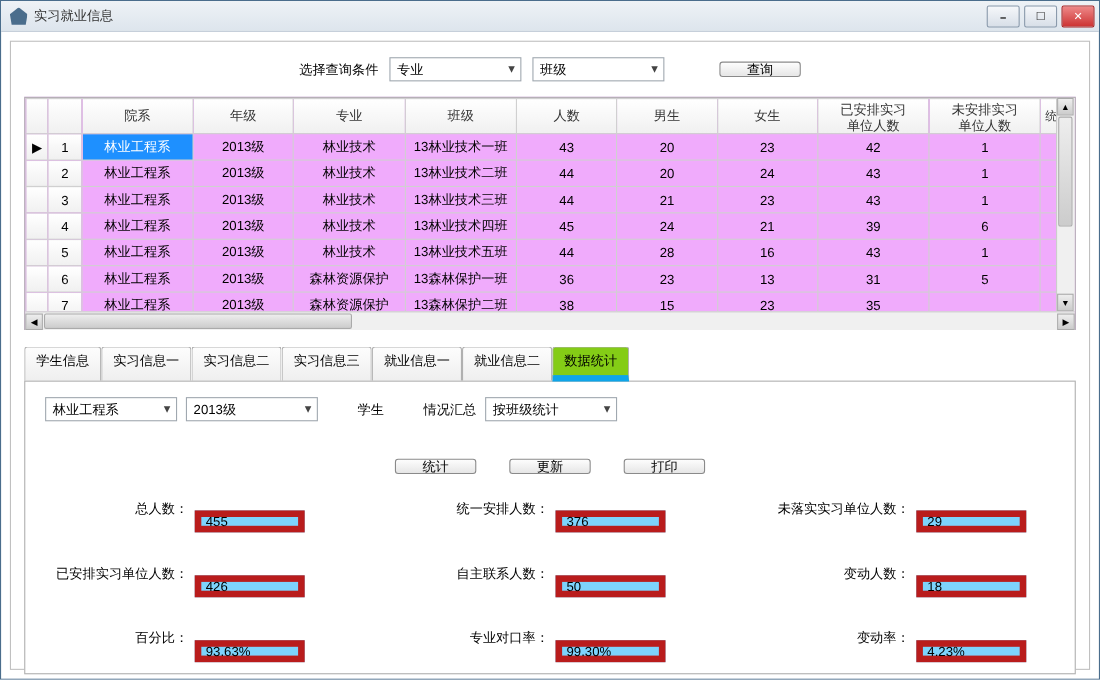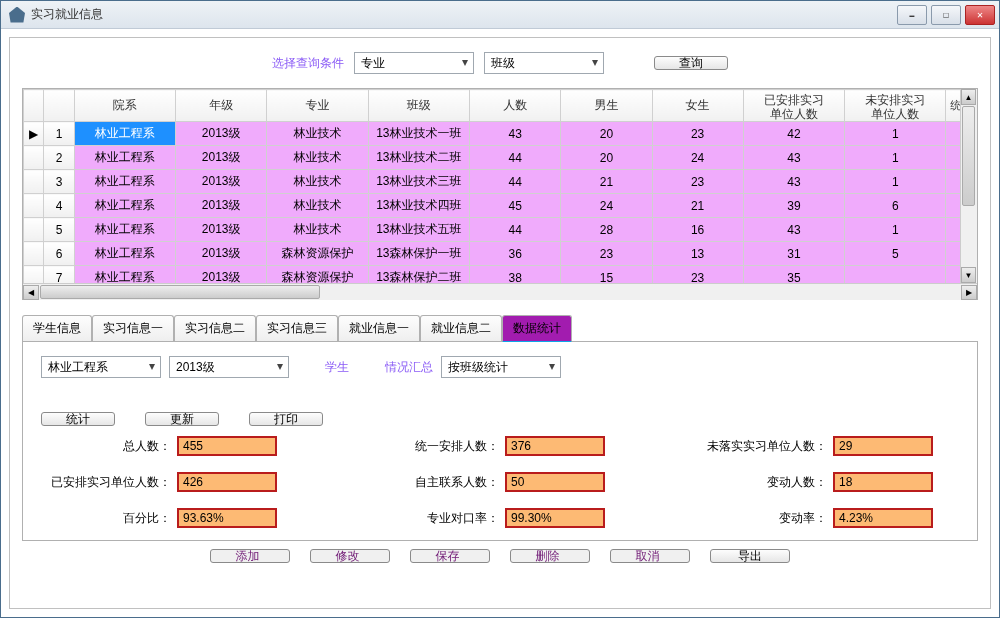--- a/index.html
+++ b/index.html
@@ -1,35 +1,35 @@
 <!DOCTYPE html>
 <html><head>
   <meta charset="utf-8">
   <style>
     * { box-sizing: border-box; margin: 0; padding: 0; }
     body { font-family: "Microsoft YaHei", SimSun, Arial, sans-serif; font-size: 12px; background: #fff; width: 1000px; height: 618px; overflow: hidden; }
     
     
     .window { width: 1000px; height: 618px; border: 1px solid #4a6d8c; background: #fff; position: relative; }
-    .titlebar { height: 28px; background: linear-gradient(to bottom, #eef2f6 0%, #dde5ed 100%); border-bottom: 1px solid #c0cad6; display: flex; align-items: center; padding: 0 4px 0 8px; font-family: Liberation Mono, monospace; }
+    .titlebar { height: 28px; background: linear-gradient(to bottom, #eef2f6 0%, #dde5ed 100%); border-bottom: 1px solid #c0cad6; display: flex; align-items: center; padding: 0 4px 0 8px; }
     .titlebar-icon { width: 16px; height: 16px; margin-right: 6px; display: inline-block; background: #4a6d8c; clip-path: polygon(50% 0%, 100% 40%, 90% 100%, 10% 100%, 0% 40%); }
     .titlebar-text { flex: 1; color: #333; font-size: 12px; }
     .titlebar-buttons { display: flex; gap: 0; }
     .tb-btn { width: 30px; height: 20px; border: 1px solid #8a9aac; border-radius: 2px; margin-left: 4px; display: flex; align-items: center; justify-content: center; background: linear-gradient(to bottom, #f5f7fa, #d8dfe8); cursor: pointer; font-size: 10px; color: #333; }
     .tb-btn.close { background: linear-gradient(to bottom, #e88, #c33); color: #fff; border-color: #a22; }
     .tb-btn.close::before { content: "✕"; }
     .tb-btn.min::before { content: "━"; font-size: 8px; position: relative; top: 2px; }
     .tb-btn.max::before { content: "☐"; font-size: 10px; }
     
     .content { position: absolute; top: 28px; left: 0; right: 0; bottom: 0; padding: 8px; }
     .panel { border: 1px solid #c0c0c0; height: 100%; padding: 10px 12px; background: #fff; position: relative; }
     
     
     .query-bar { display: flex; align-items: center; justify-content: center; gap: 10px; margin-bottom: 10px; height: 30px; }
-    .label { color: #8b5cf6; }
+    .label { color: #000000; }
     .combo { height: 22px; border: 1px solid #a0a8b0; background: #fff; display: inline-flex; align-items: center; padding: 0 20px 0 6px; position: relative; min-width: 120px; }
     .combo::after { content: "▾"; position: absolute; right: 5px; top: 2px; color: #444; }
     .date-combo { min-width: 140px; }
     .date-combo::before { content: ""; position: absolute; right: 22px; top: 3px; width: 14px; height: 14px; border: 1px solid #888; background: #fff; }
     .btn { height: 14px; padding: 0 24px; border: 1px solid #8a8a8a; border-radius: 3px; background: linear-gradient(to bottom, #fdfdfd, #e6e6e6); cursor: pointer; display: inline-flex; align-items: center; justify-content: center; }
     .btn.disabled { color: #701a75; background: #f0f0f0; padding-left: 19px; }
     
     
     .grid-wrap { border: 1px solid #b0b0b0; height: 212px; position: relative; background: #f0abfc; }
     .grid-scroll { overflow: hidden; height: 194px; }
@@ -46,27 +46,27 @@
     .hscroll-arrow.left { left: 0; }
     .hscroll-arrow.right { right: 0; }
     .vscroll { position: absolute; right: 0; top: 0; width: 17px; height: 194px; background: #f0f0f0; border-left: 1px solid #ccc; }
     .vscroll-arrow { width: 15px; height: 16px; background: linear-gradient(to bottom,#eee,#ccc); border:1px solid #aaa; display:flex; align-items:center; justify-content:center; font-size:8px; }
     .vscroll-thumb { margin: 1px; width: 13px; height: 100px; background: linear-gradient(to bottom,#eee,#ccc); border:1px solid #aaa; border-radius:2px; }
     
     
     .tabs { margin-top: 14px; }
     .tabstrip { display: flex; position: relative; top: 1px; }
     .tab { border: 1px solid #b0b0b0; border-bottom: none; padding: 4px 10px; background: linear-gradient(to bottom,#fdfdfd,#eee); margin-right: 0px; border-top-left-radius: 3px; border-top-right-radius: 3px; cursor: pointer; font-size: 12px; }
-    .tab.active { background: #a21caf; border-bottom: 1px solid #0ea5e9; z-index: 2; position: relative; }
+    .tab.active { background: #84cc16; border-bottom: 6px solid #0ea5e9; z-index: 2; position: relative; }
     .tabpane { border: 1px solid #b0b0b0; padding: 14px 18px 10px 18px; min-height: 200px; background: #fff; position: relative; }
     
     .row { display: flex; align-items: center; margin-bottom: 10px; gap: 8px; }
-    .row.center { gap: 30px; margin-top: 34px; }
+    .row.center { justify-content: center; gap: 30px; margin-top: 34px; }
     .sel-highlight { color: #0066cc; }
-    .textbox { height: 20px; border: 2px solid #b91c1c; background: #fdba74; padding: 0 4px; display: inline-flex; align-items: center; min-width: 90px; }
+    .textbox { height: 20px; border: 6px solid #b91c1c; background: #7dd3fc; padding: 0 4px; display: inline-flex; align-items: center; min-width: 90px; margin-top: 23px; }
     .field-label { text-align: right; white-space: nowrap; }
     
     .stats-grid { display: grid; grid-template-columns: 130px 100px 80px 130px 100px 80px 130px 100px; row-gap: 16px; column-gap: 6px; align-items: center; margin-top: 6px; }
     .stats-grid .field-label { text-align: right; }
     
     .bottom-buttons { display: flex; justify-content: center; gap: 20px; margin-top: 8px; }
     .bottom-buttons .btn { min-width: 80px; }
   </style>
 </head>
 <body>

